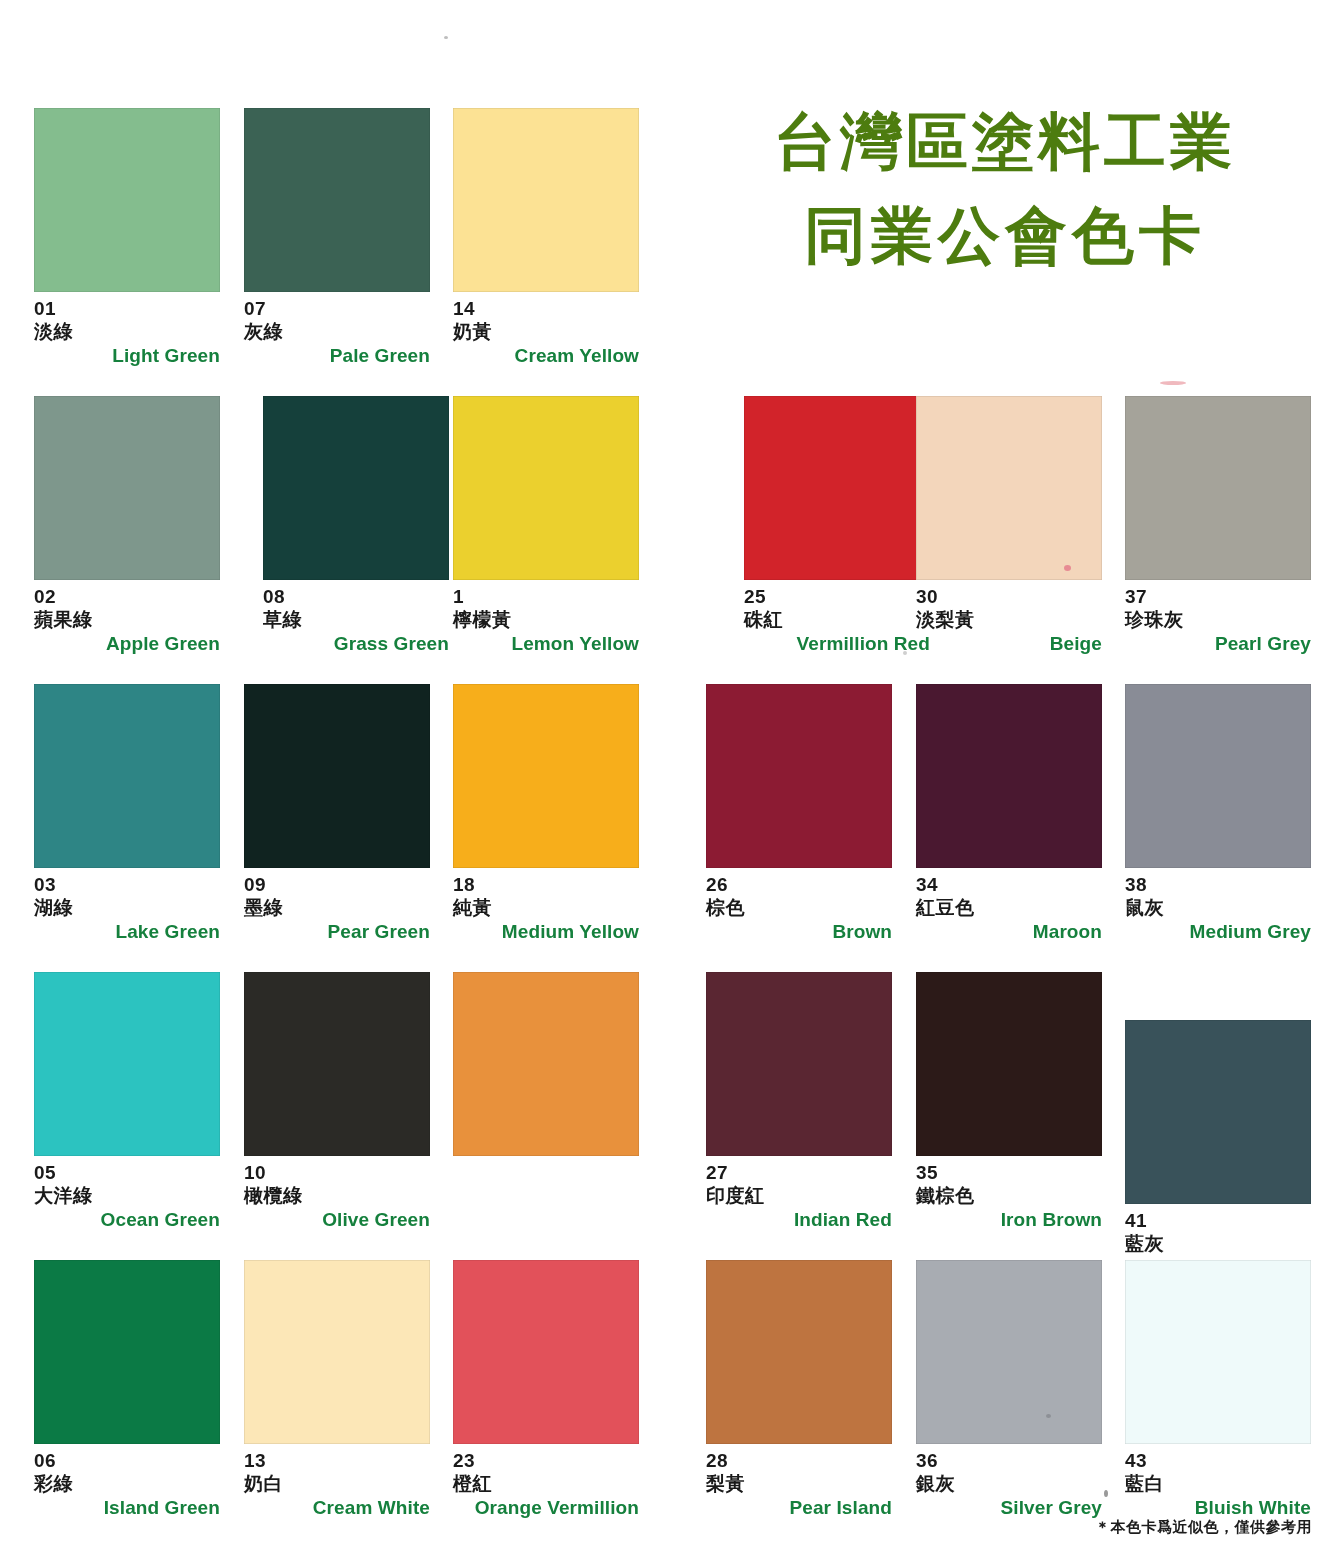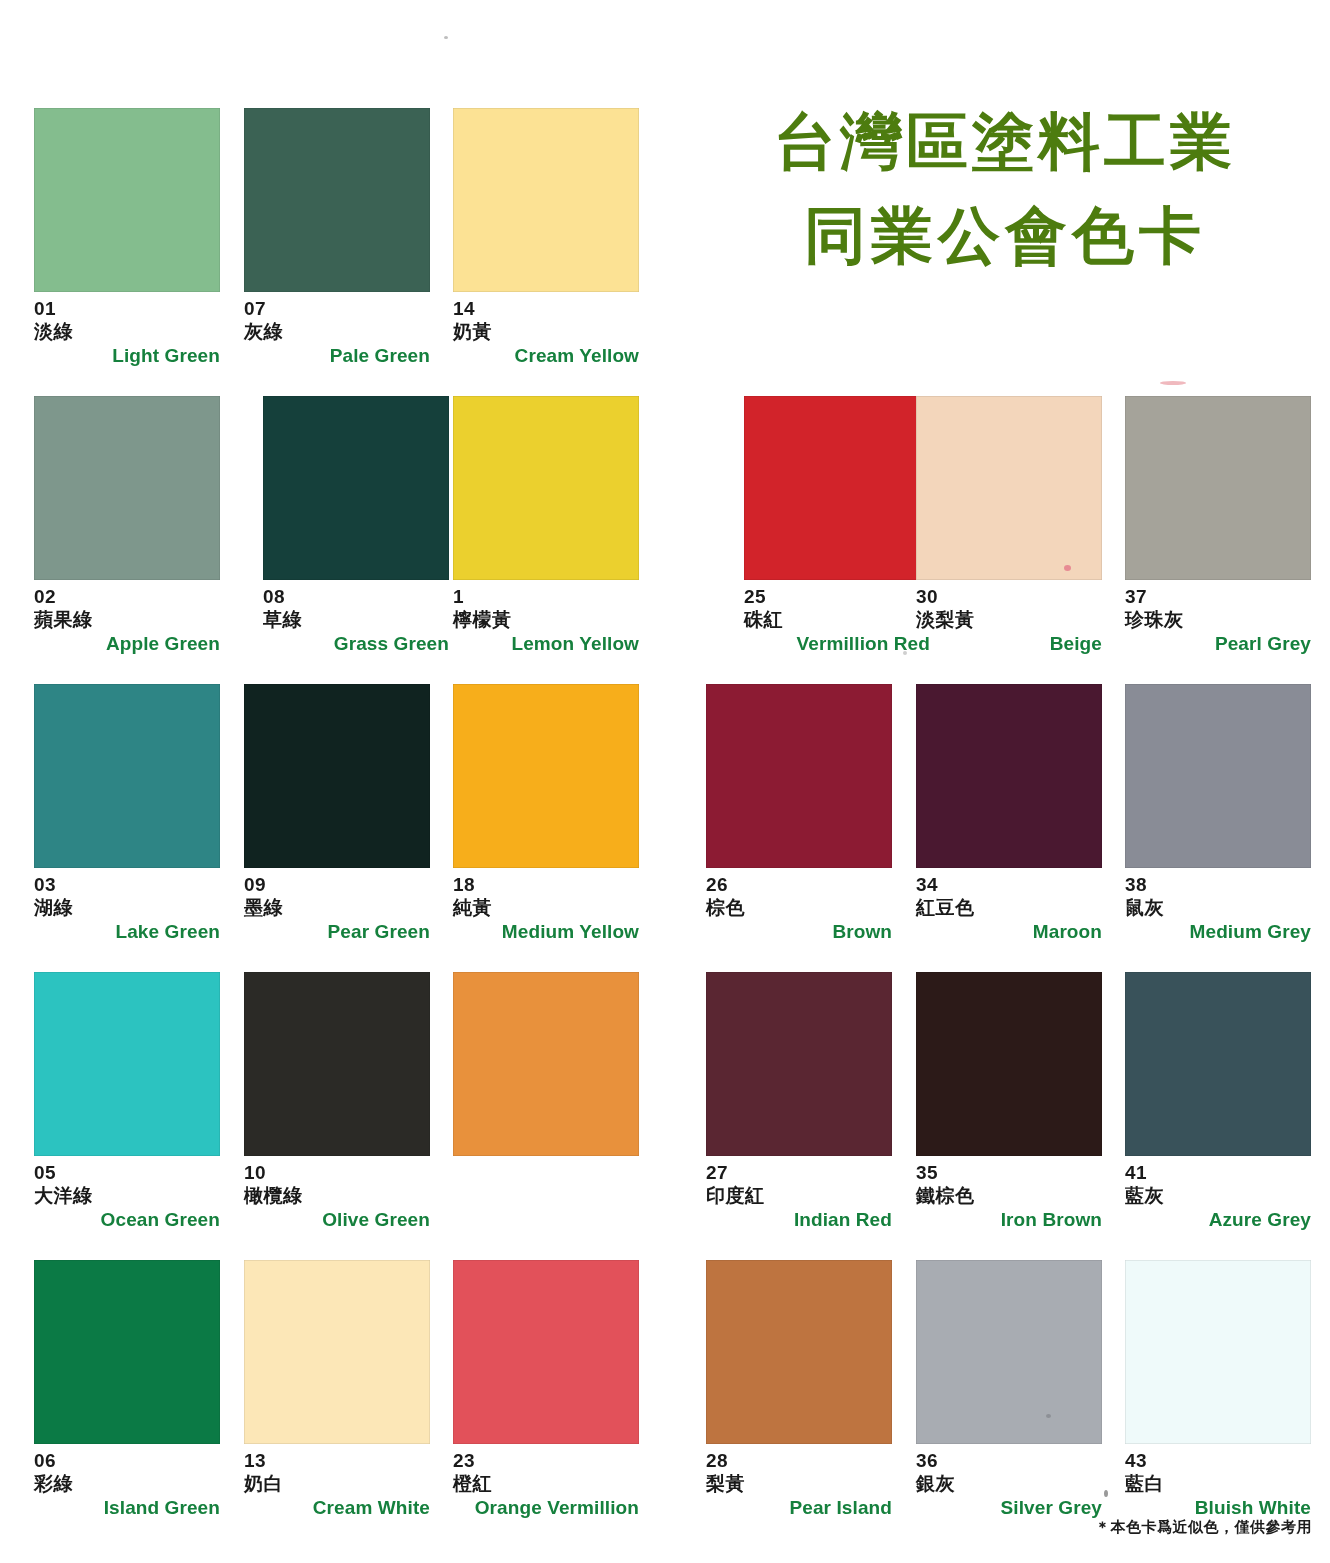--- a/index.html
+++ b/index.html
@@ -307,21 +307,21 @@
     <div class="cell" style="left: 916px; top: 972px;">
       <div class="swatch" style="background: rgb(44, 26, 24);"></div>
       <div class="labels">
         <div class="row-top">
           <span class="code">35</span>
           <span class="zh">鐵棕色</span>
         </div>
         <div class="en">Iron Brown</div>
       </div>
     </div>
-    <div class="cell" style="left: 1125px; top: 972px;">
+    <div class="cell" style="left: 1125px; top: 1020px;">
       <div class="swatch" style="background: rgb(57, 82, 90);"></div>
       <div class="labels">
         <div class="row-top">
           <span class="code">41</span>
           <span class="zh">藍灰</span>
         </div>
         <div class="en">Azure Grey</div>
       </div>
     </div>
     <div class="cell" style="left: 34px; top: 1260px;">

